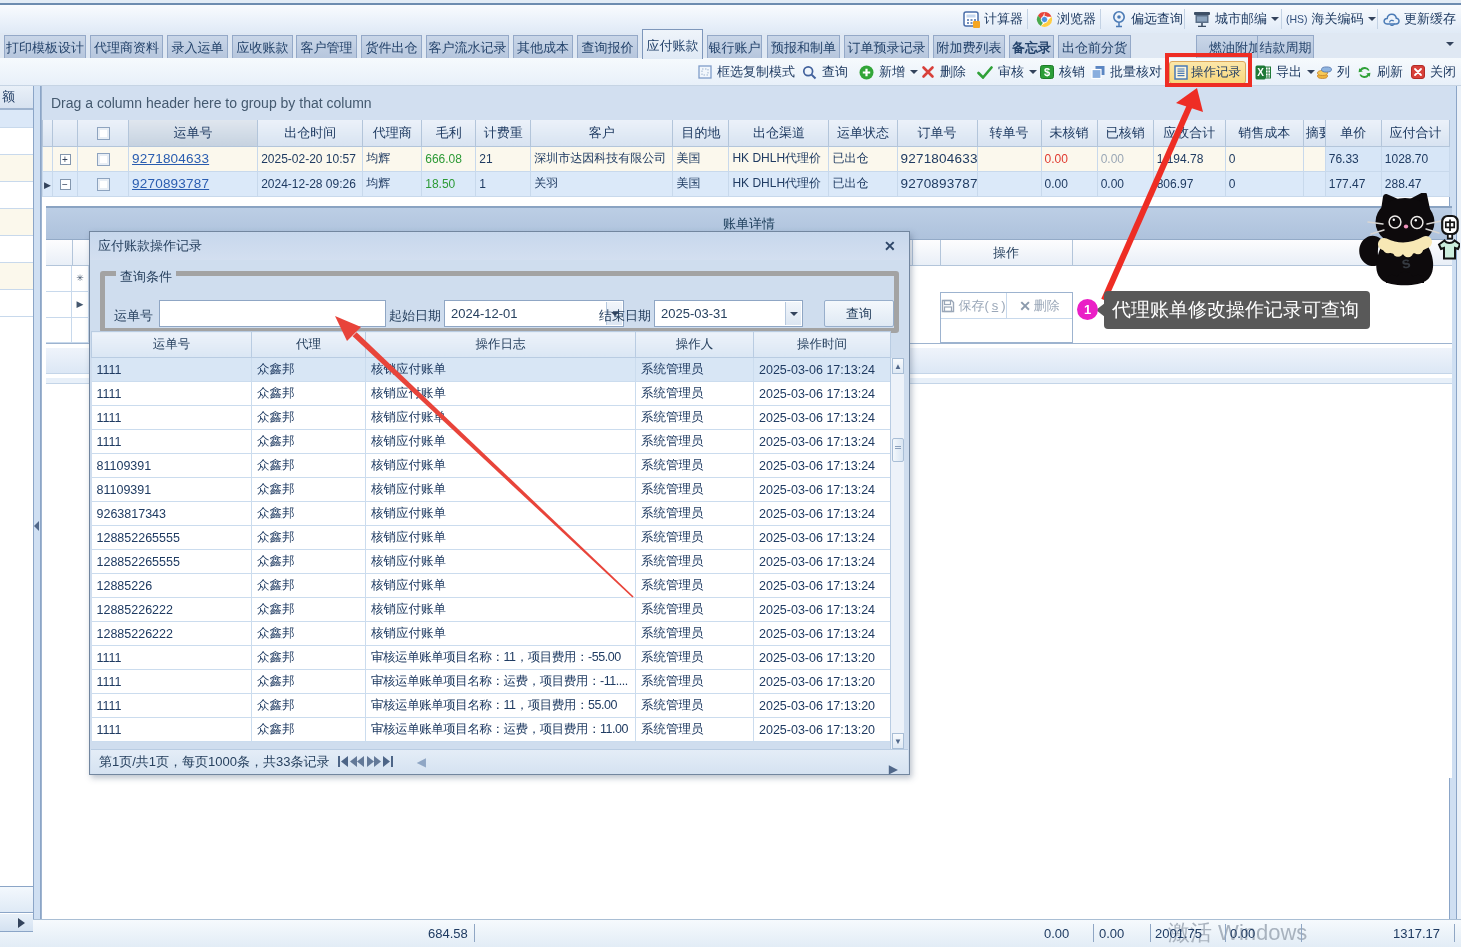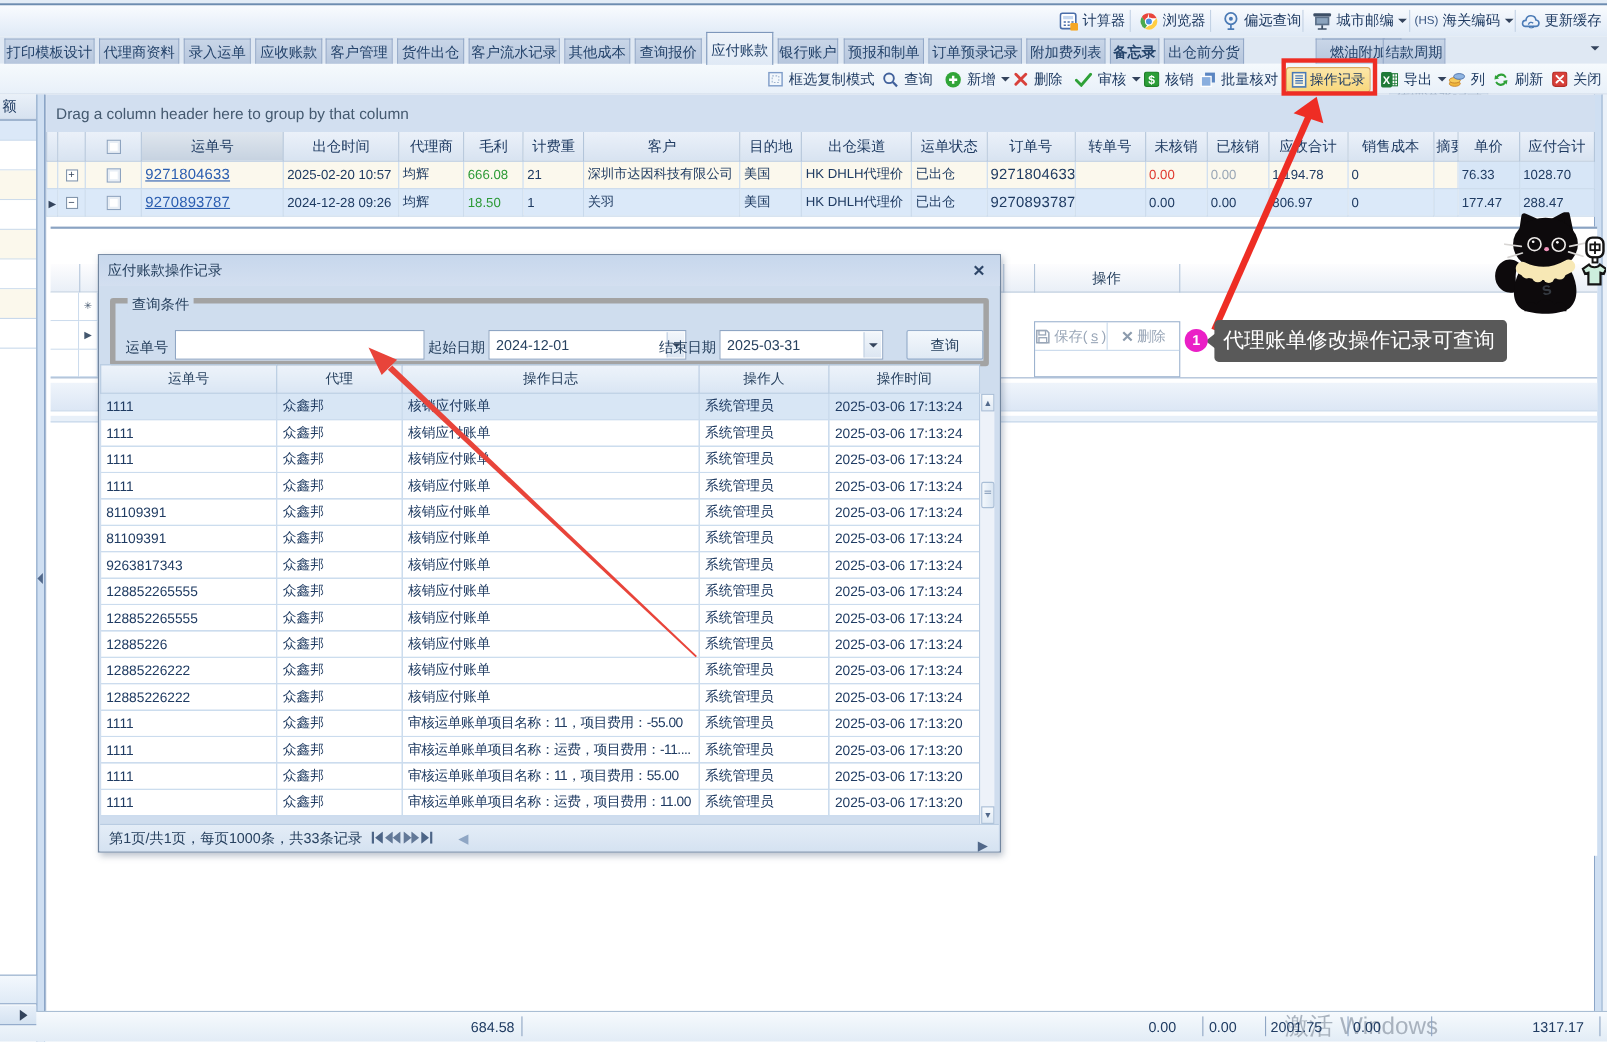--- a/index.html
+++ b/index.html
@@ -382,20 +382,21 @@
           <td>0</td>
           <td></td>
           <td class="frz">177.47</td>
           <td class="frz">288.47</td>
         </tr>
       </tbody>
     </table>
 </div>
 
 <div class="abs" id="detail">
+  <div class="abs" id="dbar">账单详情</div>
   <div class="abs" id="dhdr">
     <div class="v" style="left:26px"></div>
     <div class="v" style="left:43px"></div>
     <div class="v" style="left:866px"></div>
     <div class="v" style="left:894px"></div>
     <div class="v" style="left:1026px"></div>
     <div style="position:absolute;left:894px;width:132px;top:0;text-align:center;line-height:25px;font-size:13px;color:#27415f;">操作</div>
   </div>
   <div class="dmini" style="left:0;top:58px;width:26px;height:26px;"></div>
   <div class="dmini" style="left:0;top:84px;width:26px;height:26px;"></div>

